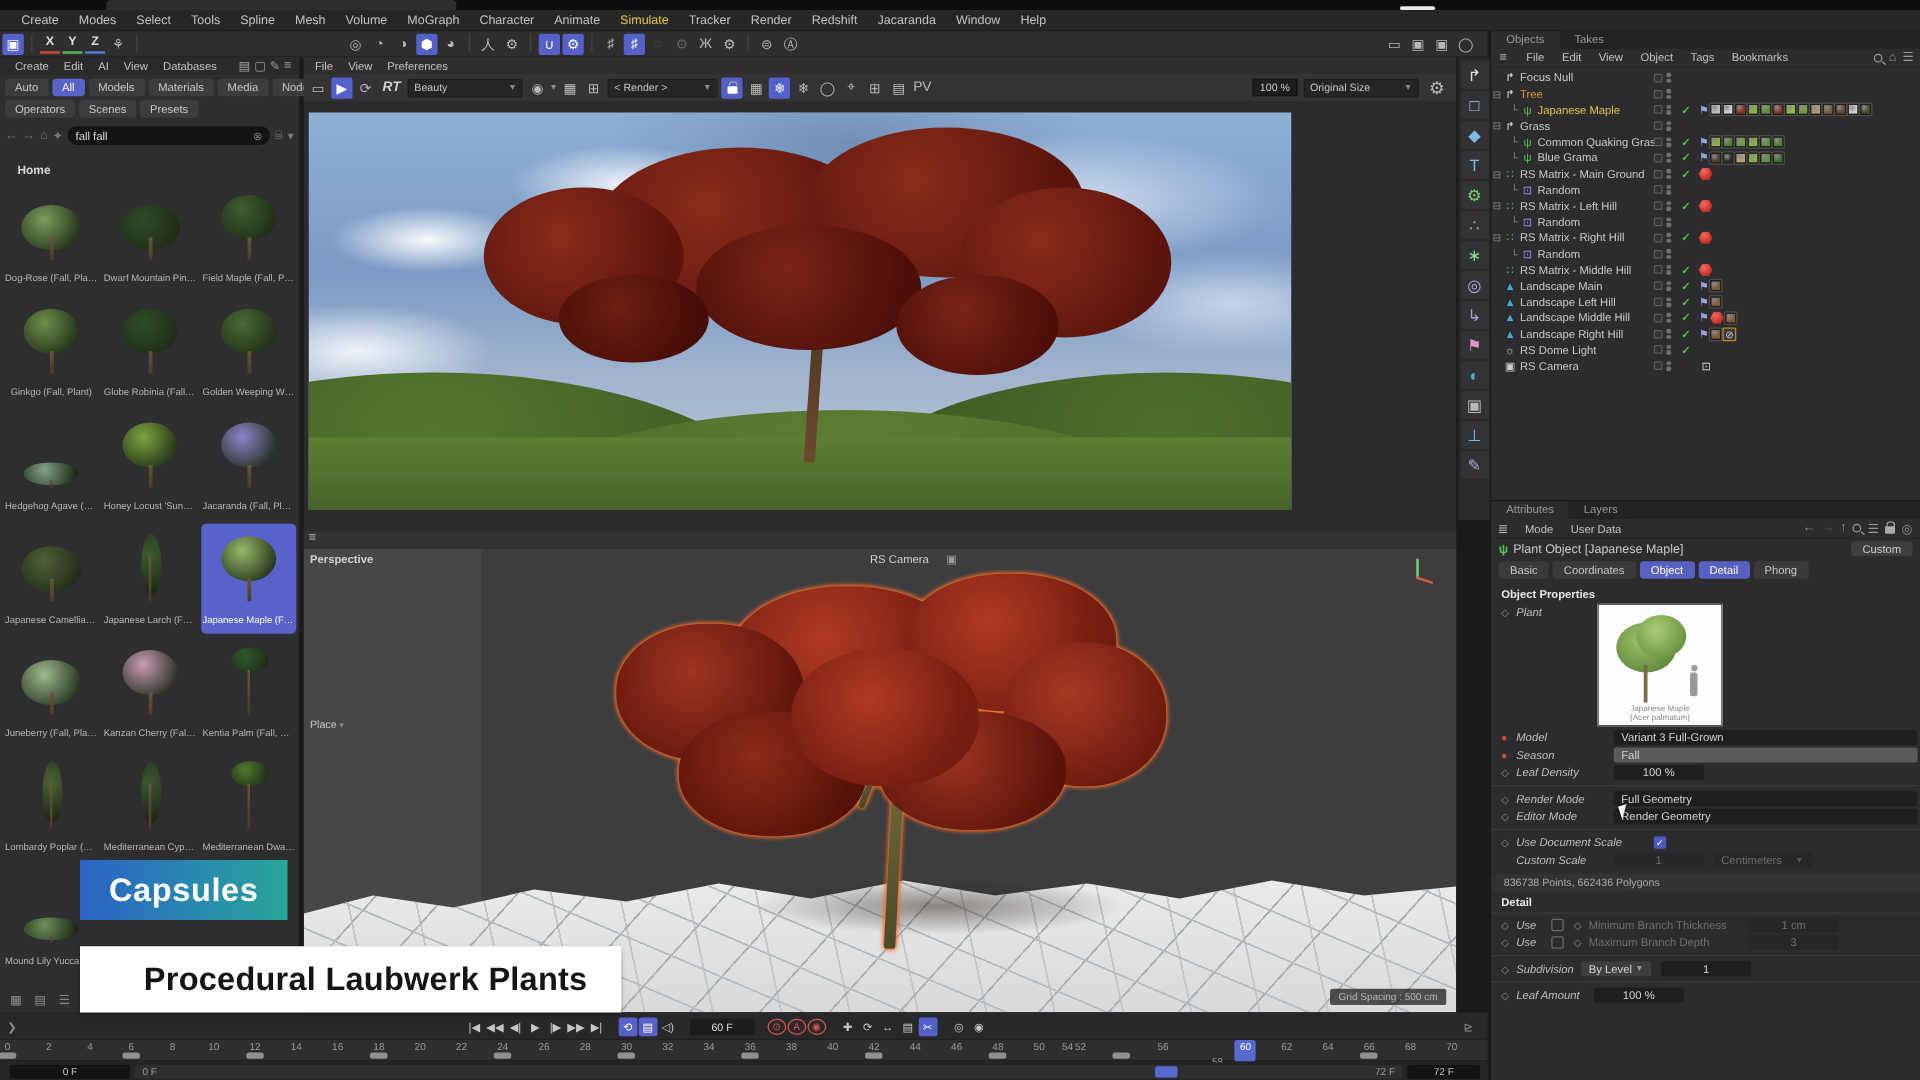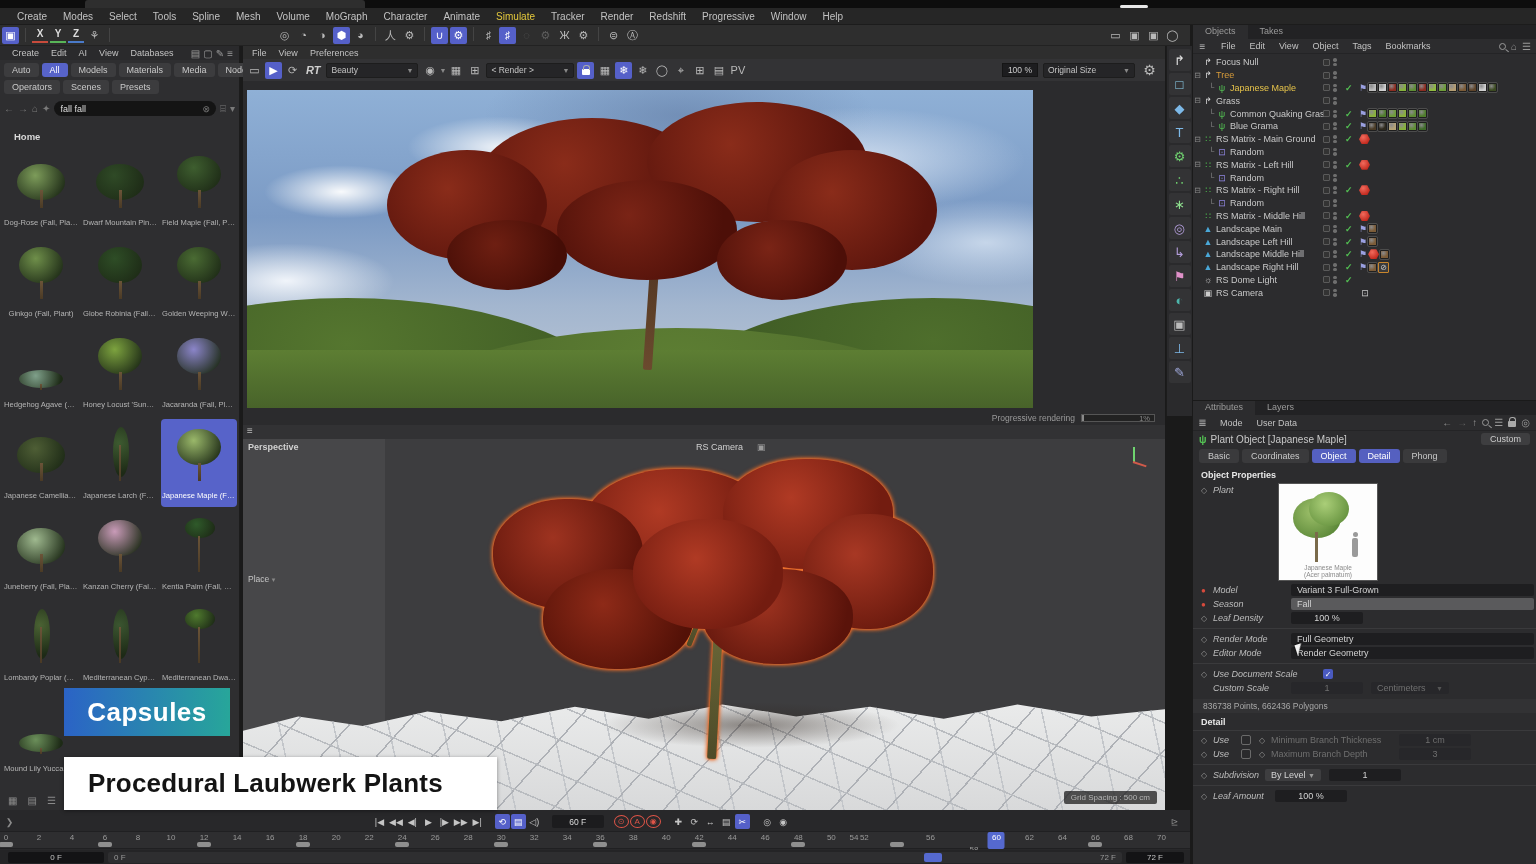--- a/index.html
+++ b/index.html
@@ -36,21 +36,21 @@
   .plant-item.sel { background:#5763c9; }
   .pt { position:relative; width:72px; height:72px; }
   .fo { position:absolute; border-radius:50%; }
   .tk { position:absolute; background:linear-gradient(#6b5438,#4a3a25); width:3px; }
   .plant-cap { font-size:7.6px; color:#b5b5b5; white-space:nowrap; overflow:hidden; text-overflow:ellipsis; width:74px; text-align:center; }
   .plant-item.sel .plant-cap { color:#fff; }
   #ab-bottom { position:absolute; bottom:4px; left:0; width:100%; display:flex; gap:10px; padding:0 8px; color:#8a8a8a; font-size:10px;}
   
   #capsules-badge { position:absolute; left:64px; top:688px; width:166px; height:48px; background:linear-gradient(90deg,#2b63c6,#27a69a); display:flex; align-items:center; justify-content:center; z-index:60; }
   #capsules-badge span { color:#fff; font-size:26px; font-weight:bold; letter-spacing:.5px; }
-  #proc-box { position:absolute; left:64px; top:757px; width:433px; height:53px; background:#fff; display:flex; align-items:center; padding-left:24px; z-index:60; box-shadow:0 1px 4px rgba(0,0,0,.4); }
+  #proc-box { position:absolute; left:64px; top:757px; width:433px; height:53px; background:#fff; display:flex; align-items:center; padding-left:24px; z-index:60; box-shadow:0 1px 4px rgba(0,0,0,.4);justify-content:center; }
   #proc-box span { color:#141414; font-size:26px; font-weight:800; letter-spacing:.2px; }
   
   #center { position:absolute; left:243px; top:46px; width:922px; height:764px; background:#2b2b2d; }
   #rv-menu { height:13px; display:flex; gap:2px; align-items:center; padding-left:4px; background:#2e2e2e; }
   #rv-menu .menu-item { padding:0 5px; font-size:9px; }
   #rv-toolbar { height:22px; display:flex; align-items:center; background:#333335; padding-left:2px; }
   .dd { background:#252527; border:1px solid #1d1d1d; border-radius:2px; height:15px; display:flex; align-items:center; padding:0 4px; gap:6px; font-size:8.5px; color:#c5c5c5; margin:0 2px; }
   .dd .car { color:#888; font-size:7px; }
   #rv-right { margin-left:auto; display:flex; align-items:center; padding-right:6px; gap:3px; }
   #zoom-field { background:#1d1d1f; border:1px solid #151515; height:14px; padding:0 5px; display:flex; align-items:center; font-size:8.5px; color:#ccc; }
@@ -193,21 +193,21 @@
     <span class="menu-item">Spline</span>
     <span class="menu-item">Mesh</span>
     <span class="menu-item">Volume</span>
     <span class="menu-item">MoGraph</span>
     <span class="menu-item">Character</span>
     <span class="menu-item">Animate</span>
     <span class="menu-item hl">Simulate</span>
     <span class="menu-item">Tracker</span>
     <span class="menu-item">Render</span>
     <span class="menu-item">Redshift</span>
-    <span class="menu-item">Progressive</span>
+    <span class="menu-item">Jacaranda</span>
     <span class="menu-item">Window</span>
     <span class="menu-item">Help</span>
   </div>
 
 <div id="toolbar">
   <span class="icnbtn hl" style="margin-left:2px">▣</span>
   <span class="vsep"></span>
   <span id="axis-x" class="axisbtn" style="border-bottom-color: rgb(200, 75, 60);">X</span>
   <span id="axis-y" class="axisbtn" style="border-bottom-color: rgb(88, 181, 88);">Y</span>
   <span id="axis-z" class="axisbtn" style="border-bottom-color: rgb(74, 122, 201);">Z</span>
@@ -494,27 +494,20 @@
       <div class="tb" style="left:230px;top:28px;width:230px;height:130px"></div>
       <div class="tb" style="left:140px;top:60px;width:160px;height:110px"></div>
       <div class="tb" style="left:400px;top:12px;width:220px;height:120px"></div>
       <div class="tb" style="left:520px;top:60px;width:170px;height:120px"></div>
       <div class="tb" style="left:310px;top:90px;width:180px;height:100px;background:radial-gradient(circle at 40% 35%,#7a2416,#4d0f08 75%)"></div>
       <div class="tb" style="left:200px;top:130px;width:120px;height:70px;background:radial-gradient(circle at 40% 35%,#6e1f12,#450d06 75%)"></div>
       <div class="tb" style="left:470px;top:130px;width:130px;height:80px;background:radial-gradient(circle at 40% 35%,#7a2416,#4d0f08 75%)"></div>
     </div>
   </div>
 
-  <div id="prog-row">
-    <span id="prog-label">Progressive rendering</span>
-    <span id="prog-bar">
-      <span id="prog-fill"></span>
-      <span id="prog-pct">1%</span>
-    </span>
-  </div>
 
   <div id="vp-minirow">≡</div>
 
   <div id="viewport">
     <div id="vp-leftband"></div>
     <div id="vp-label">Perspective</div>
     <div id="vp-cam">
       <span>RS Camera</span>
       <span style="color:#9a9a9a">▣</span>
     </div>

